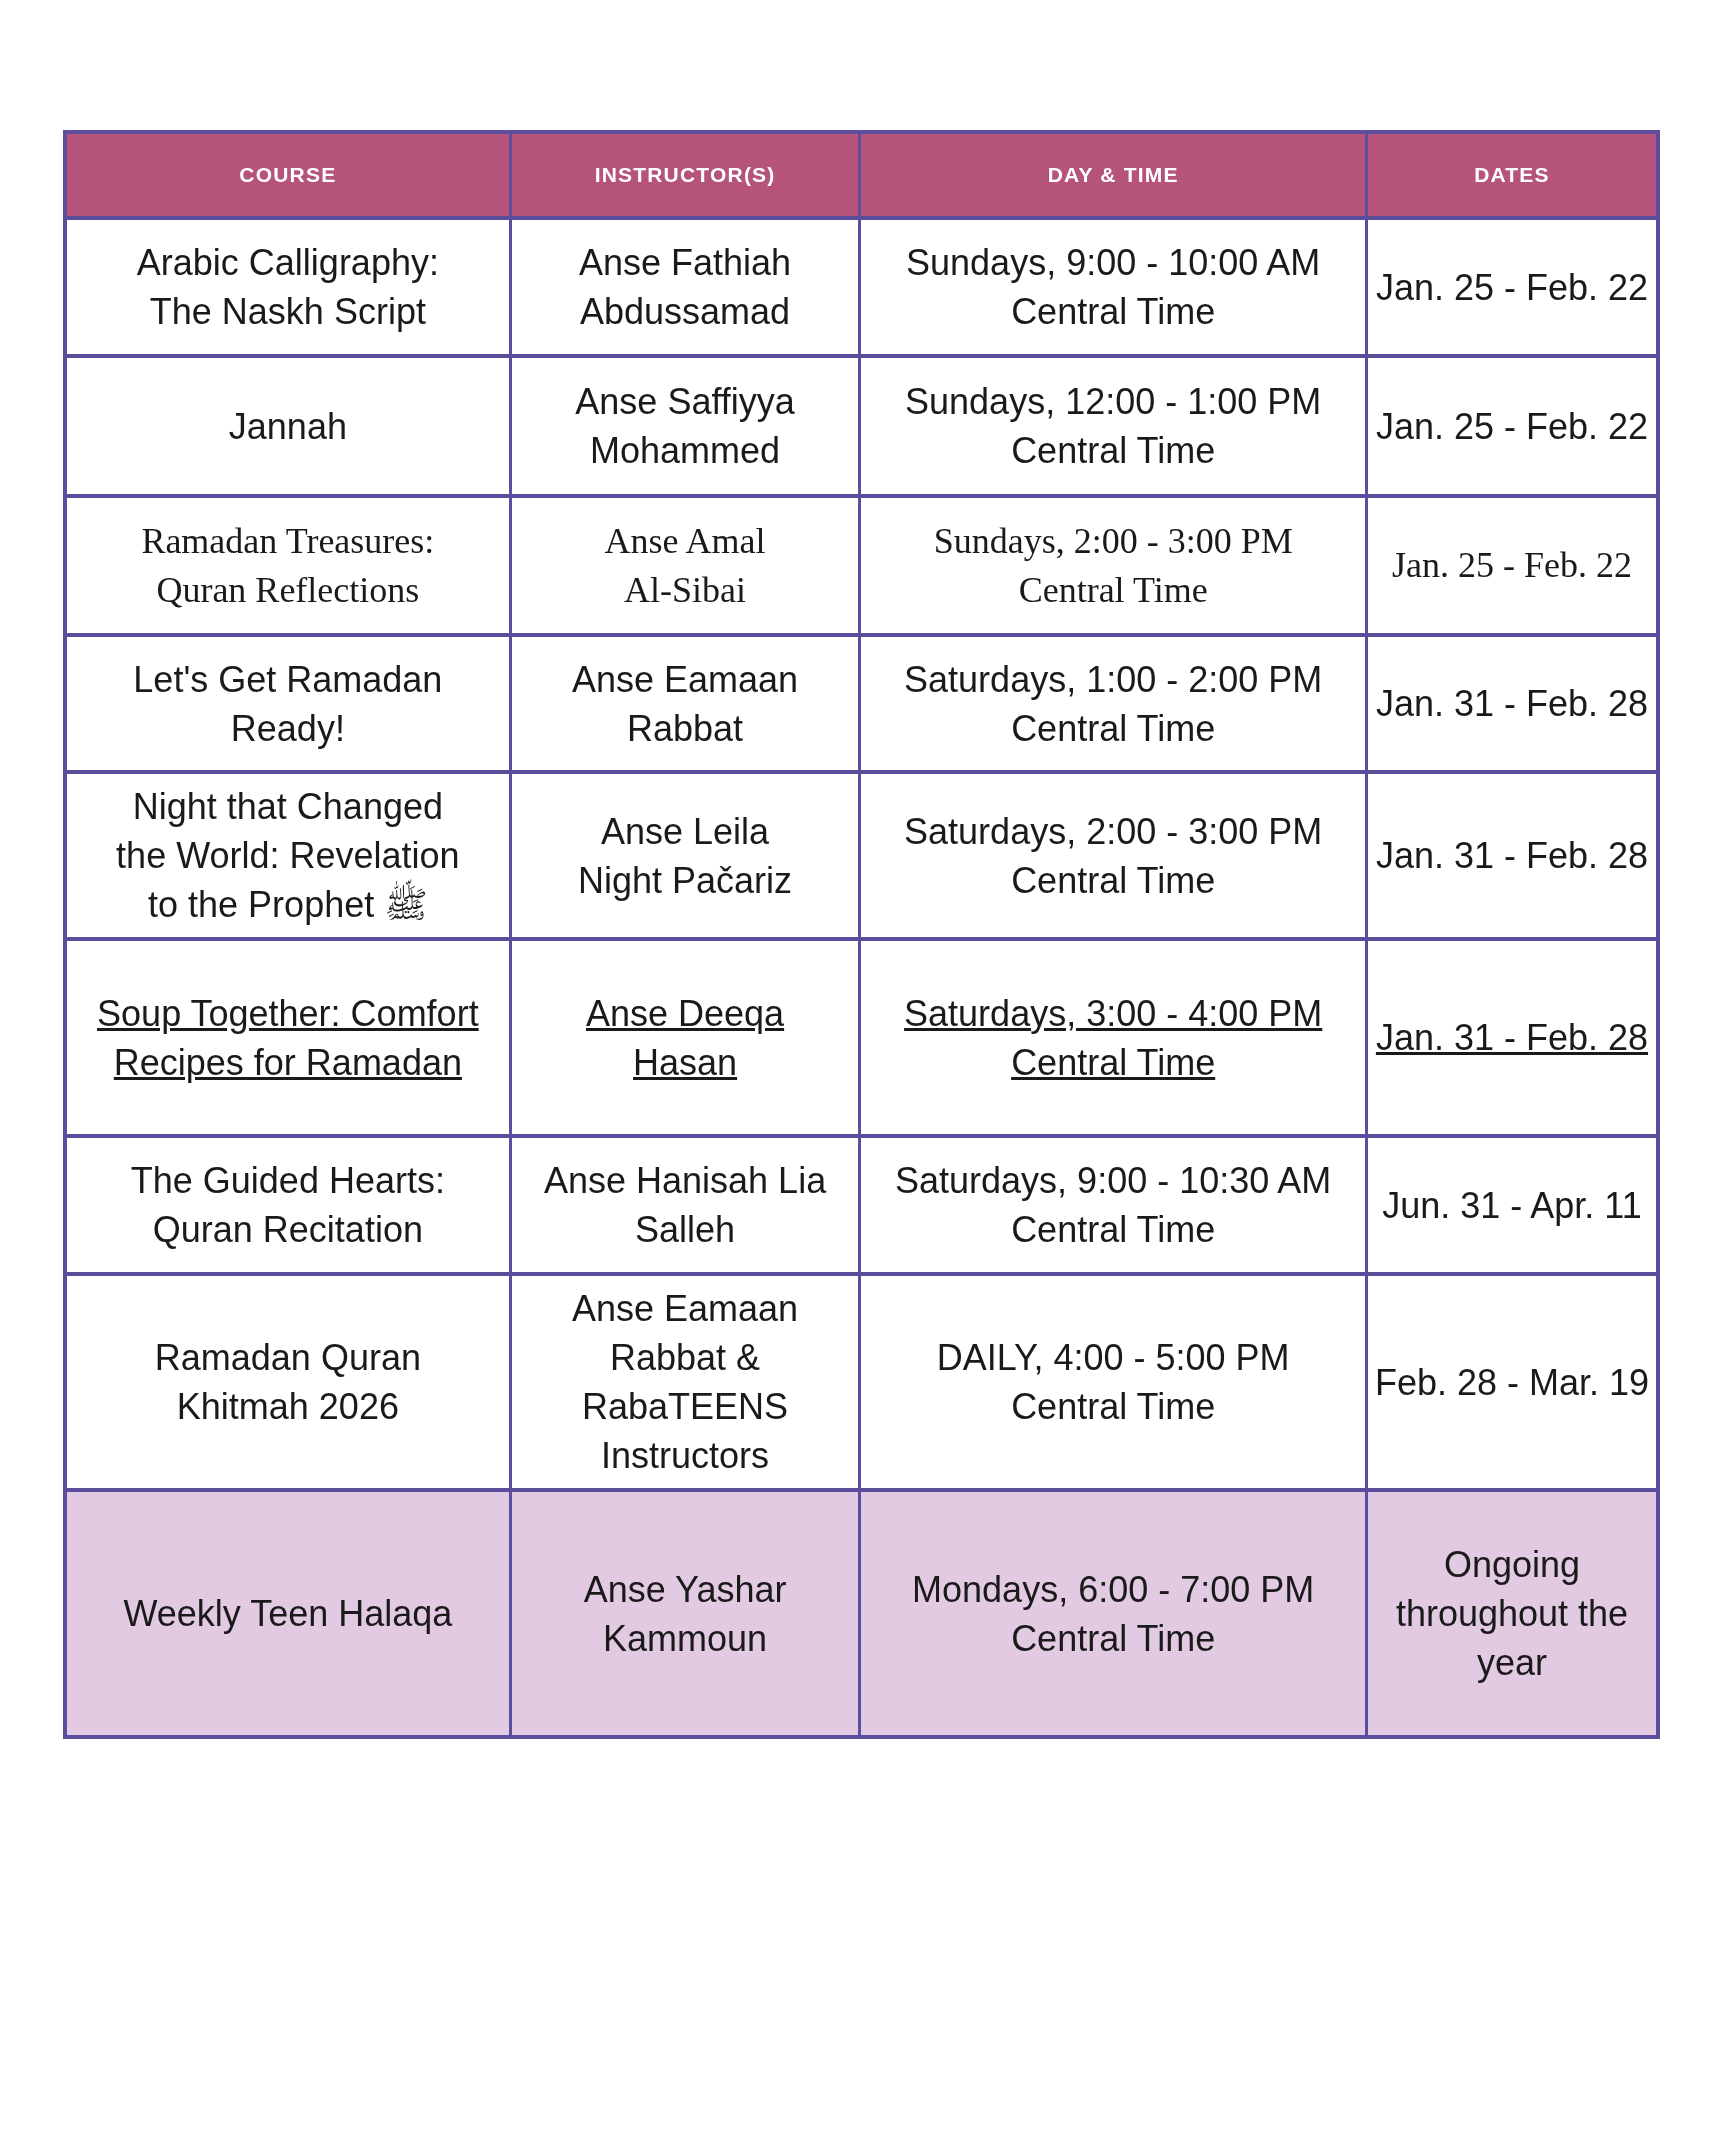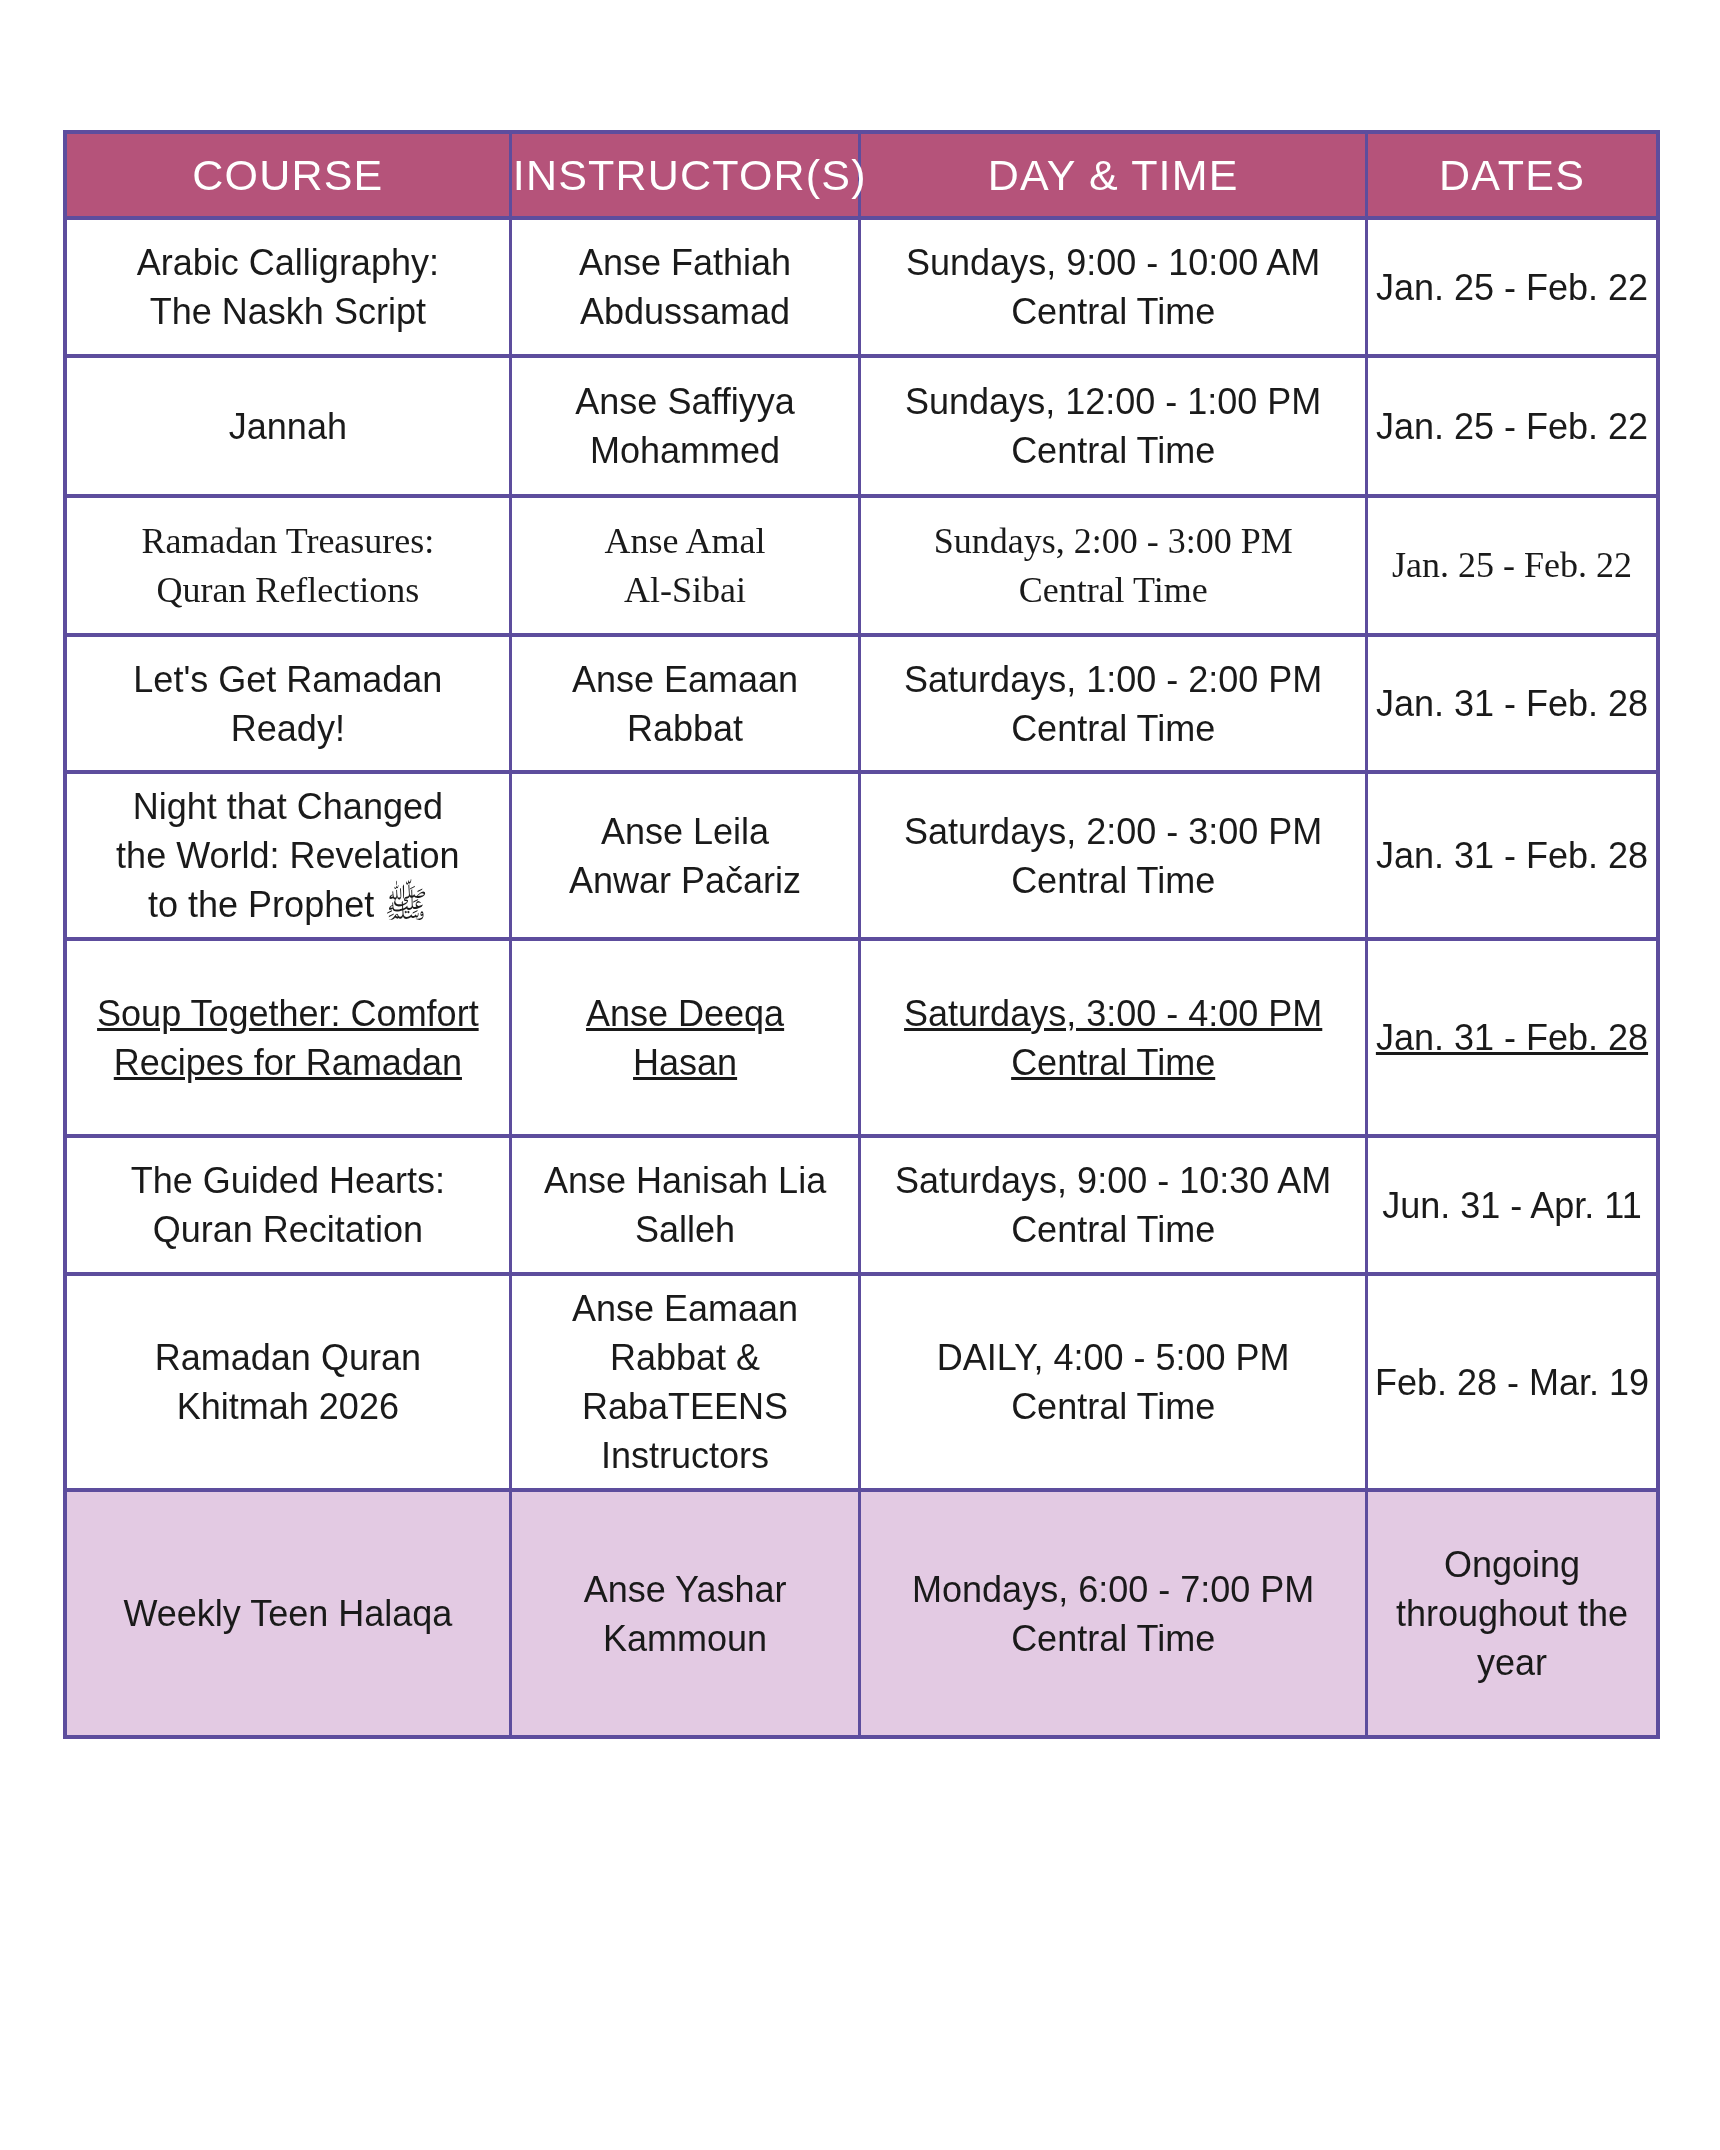--- a/index.html
+++ b/index.html
@@ -29,22 +29,22 @@
   }
   table.schedule, table.schedule th, table.schedule td{
     border:solid var(--border);
   }
   table.schedule{border-width:4px;}
   table.schedule th, table.schedule td{border-width:4px 3.2px;}
   thead tr{height:86px;}
   th{
     background:var(--header-bg);
     color:var(--header-text);
-    font-size:43px;
-    font-weight:normal;
+    font-size:21px;
+    font-weight:bold;
     letter-spacing:1.2px;
     text-align:center;
     vertical-align:middle;
   }
   td{
     background:var(--row-bg);
     font-size:36px;
     line-height:49px;
     text-align:center;
     vertical-align:middle;
@@ -118,21 +118,21 @@
 Rabbat</td>
         <td>Saturdays, 1:00 - 2:00 PM
 Central Time</td>
         <td>Jan. 31 - Feb. 28</td>
       </tr>
       <tr>
         <td>Night that Changed
 the World: Revelation
 to the Prophet ﷺ</td>
         <td>Anse Leila
-Anwar Pačariz</td>
+Night Pačariz</td>
         <td>Saturdays, 2:00 - 3:00 PM
 Central Time</td>
         <td>Jan. 31 - Feb. 28</td>
       </tr>
       <tr>
         <td>Soup Together: Comfort
 Recipes for Ramadan</td>
         <td>Anse Deeqa
 Hasan</td>
         <td>Saturdays, 3:00 - 4:00 PM

